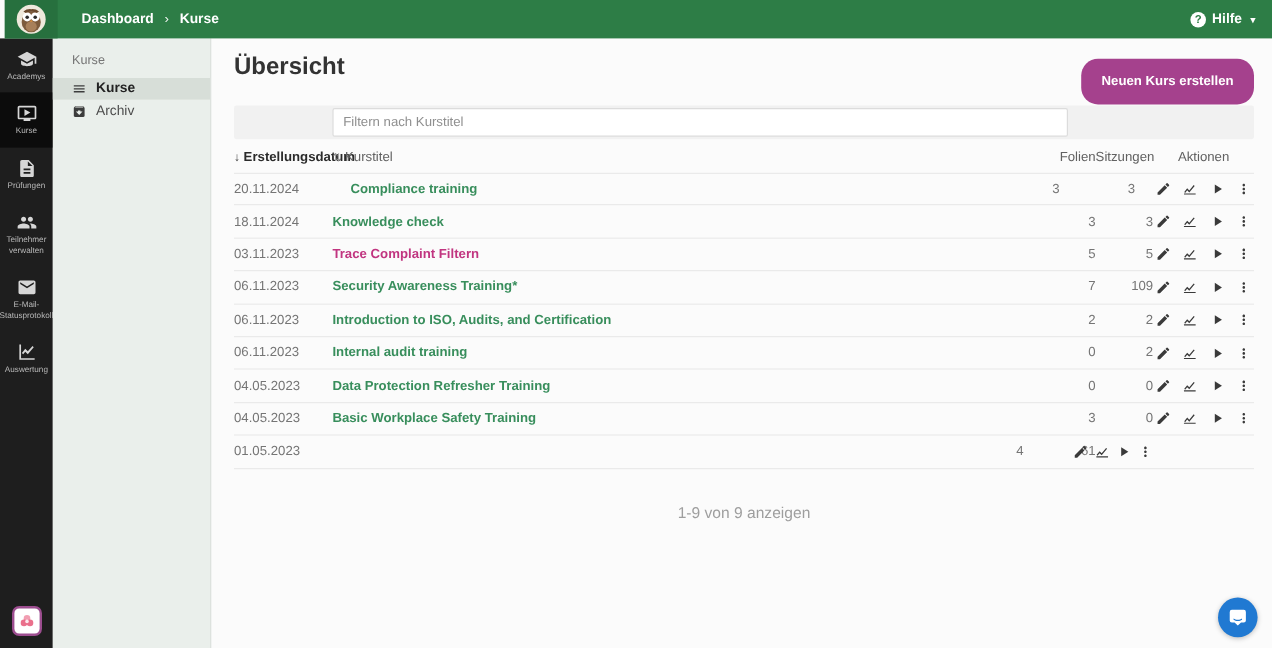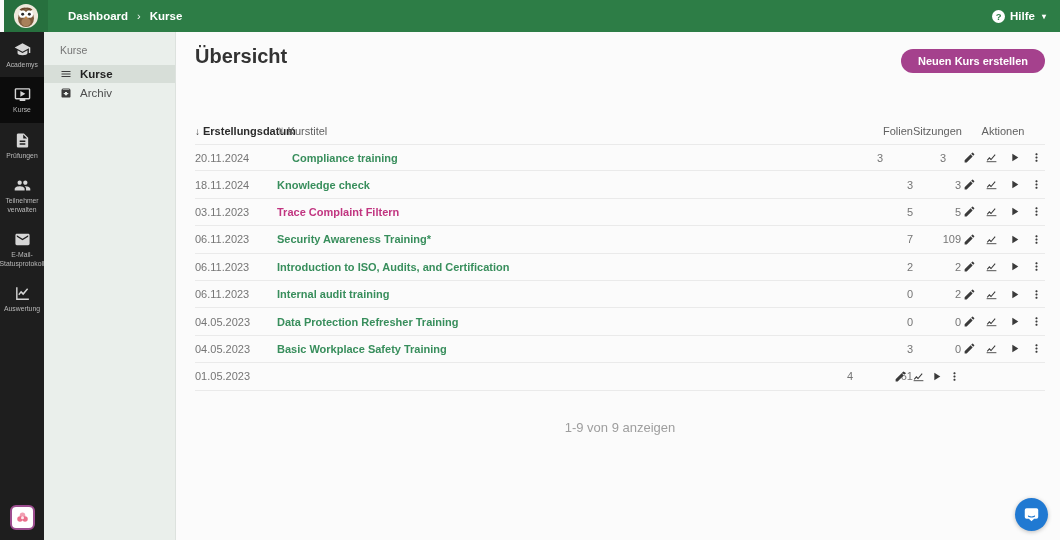--- a/index.html
+++ b/index.html
@@ -28,21 +28,21 @@
   
   .subsidebar { position:absolute; top:32px; left:44px; width:132px; height:508px; background:#eaefeb; border-right:1px solid #dde2de; }
   .sub-caption { font-size:10.5px; color:#757575; padding:12px 0 9px 16px; }
   .sub-item { height:18px; display:flex; align-items:center; gap:8px; padding-left:16px; font-size:11.5px; color:#4d4d4d; cursor:pointer; margin-bottom:1px; }
   .sub-item svg { width:12px; height:12px; fill:#3c3c3c; flex:0 0 12px; }
   .sub-item.active { background:#d7ded8; color:#222; font-weight:bold; }
 
   
   .main { position:absolute; top:32px; left:177px; width:883px; height:508px; background:#fbfbfb; }
   .page-title { position:absolute; top:13px; left:18px; font-size:20px; font-weight:bold; color:#333; }
-  .create-btn { position:absolute; top:17px; right:15px; height:24px; border:none; border-radius:14px; background:#a5418d; color:#fff; font-family:inherit; font-size:11px; font-weight:bold; padding:0 17px; cursor:pointer; }
+  .create-btn { position:absolute; top:17px; right:15px; height:38px; border:none; border-radius:14px; background:#a5418d; color:#fff; font-family:inherit; font-size:11px; font-weight:bold; padding:0 17px; cursor:pointer; }
 
   .filter-bar { position:absolute; top:56px; left:18px; width:850px; height:28px; background:#f1f1f1; border-radius:2px; }
   .filter-input { position:absolute; top:2px; left:82px; width:613px; height:24px; border:1px solid #dcdcdc; border-radius:2px; background:#fff; padding:0 8px; font-family:inherit; font-size:11px; color:#333; }
   .filter-input::placeholder { color:#8f8f8f; }
 
   .grid-row { display:grid; grid-template-columns:82px 1fr 60px 48px 84px; align-items:center; }
   .thead { position:absolute; top:86px; left:18px; width:850px; height:26px; font-size:11px; color:#616161; }
   .th-date { font-weight:bold; color:#2b2b2b; display:flex; align-items:center; gap:3px; cursor:pointer; }
   .th-title { display:flex; align-items:center; gap:3px; cursor:pointer; }
   .sort-glyph { font-size:10px; color:#444; }
@@ -158,20 +158,23 @@
         <path d="M20.54 5.23l-1.39-1.68C18.88 3.21 18.47 3 18 3H6c-.47 0-.88.21-1.16.55L3.46 5.23C3.17 5.57 3 6.02 3 6.5V19c0 1.1.9 2 2 2h14c1.1 0 2-.9 2-2V6.5c0-.48-.17-.93-.46-1.27zM12 17.5L6.5 12H10v-2h4v2h3.5L12 17.5zM5.12 5l.81-1h12l.94 1H5.12z"></path>
       </svg>
     <span>Archiv</span>
   </div>
 </aside>
 
 <main class="main">
   <h1 class="page-title">Übersicht</h1>
   <button class="create-btn">Neuen Kurs erstellen</button>
 
+  <div class="filter-bar">
+    <input class="filter-input" type="text" placeholder="Filtern nach Kurstitel" style="">
+  </div>
 
   <div class="thead grid-row">
     <div class="th-date">
       <span class="sort-glyph">↓</span>
       <span>Erstellungsdatum</span>
     </div>
     <div class="th-title">
       <span class="sort-glyph dim">⇅</span>
       <span>Kurstitel</span>
     </div>

